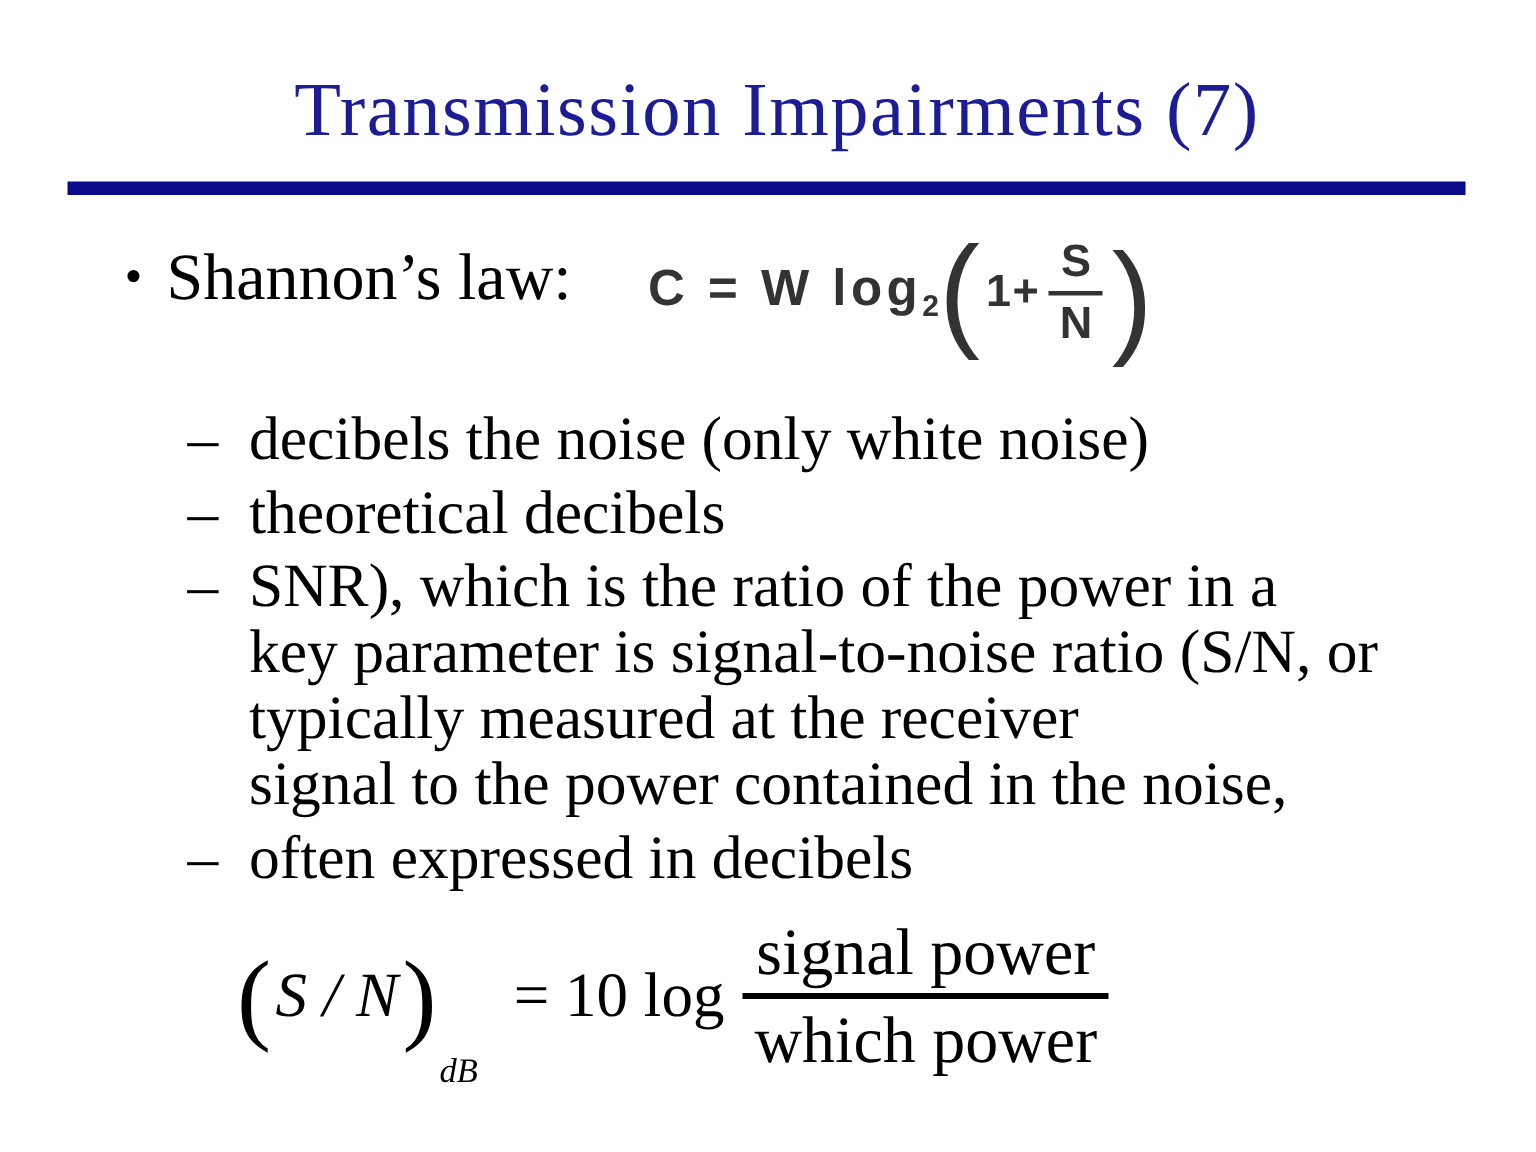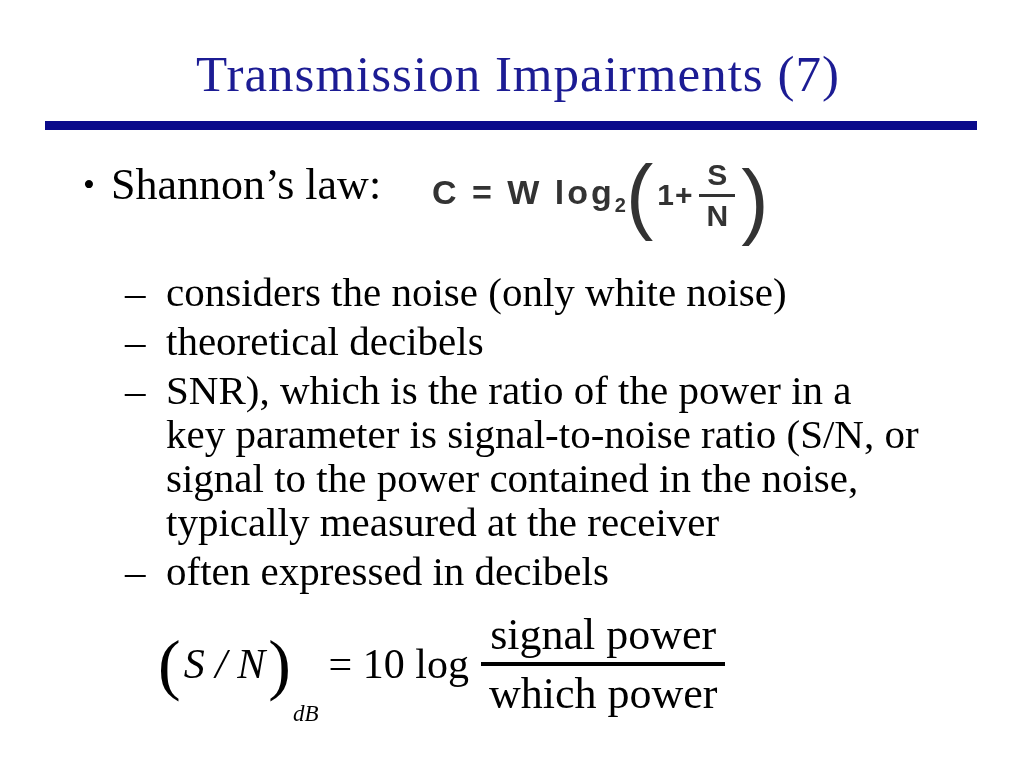--- a/index.html
+++ b/index.html
@@ -127,21 +127,21 @@
     font-style: italic;
     font-size: 42px;
     margin: 0 3px;
     text-align: right;
   }
   .f2-sub {
     font-style: italic;
     font-size: 23px;
     align-self: flex-end;
     transform: translateY(8px);
-    margin: 0 10px 0 2px;
+    margin: 0 24px 0 2px;
     text-align: center;
   }
   .f2-eq { font-size: 42px; margin-right: 12px; white-space: pre; }
   .f2-frac {
     display: flex;
     flex-direction: column;
     align-items: center;
     font-size: 44px;
     line-height: 1.12;
   }
@@ -172,35 +172,35 @@
       <span class="f1-bar"></span>
       <span class="f1-den">N</span>
     </span>
     <span class="f1-paren f1-close">)</span>
   </div>
 
   <div class="subbullets">
 
     <div class="sub-row">
       <span class="sub-marker">–</span>
-      <span class="sub-text">considers the noise (only white noise)</span>
+      <span class="sub-text">decibels the noise (only white noise)</span>
     </div>
 
     <div class="sub-row">
       <span class="sub-marker">–</span>
       <span class="sub-text">theoretical decibels</span>
     </div>
 
     <div class="sub-row">
       <span class="sub-marker">–</span>
       <span class="sub-text">
         <span class="sub-line">SNR), which is the ratio of the power in a</span>
         <span class="sub-line">key parameter is signal-to-noise ratio (S/N, or</span>
+        <span class="sub-line">typically measured at the receiver</span>
         <span class="sub-line">signal to the power contained in the noise,</span>
-        <span class="sub-line">typically measured at the receiver</span>
       </span>
     </div>
 
     <div class="sub-row">
       <span class="sub-marker">–</span>
       <span class="sub-text">often expressed in decibels</span>
     </div>
 
   </div>
 

